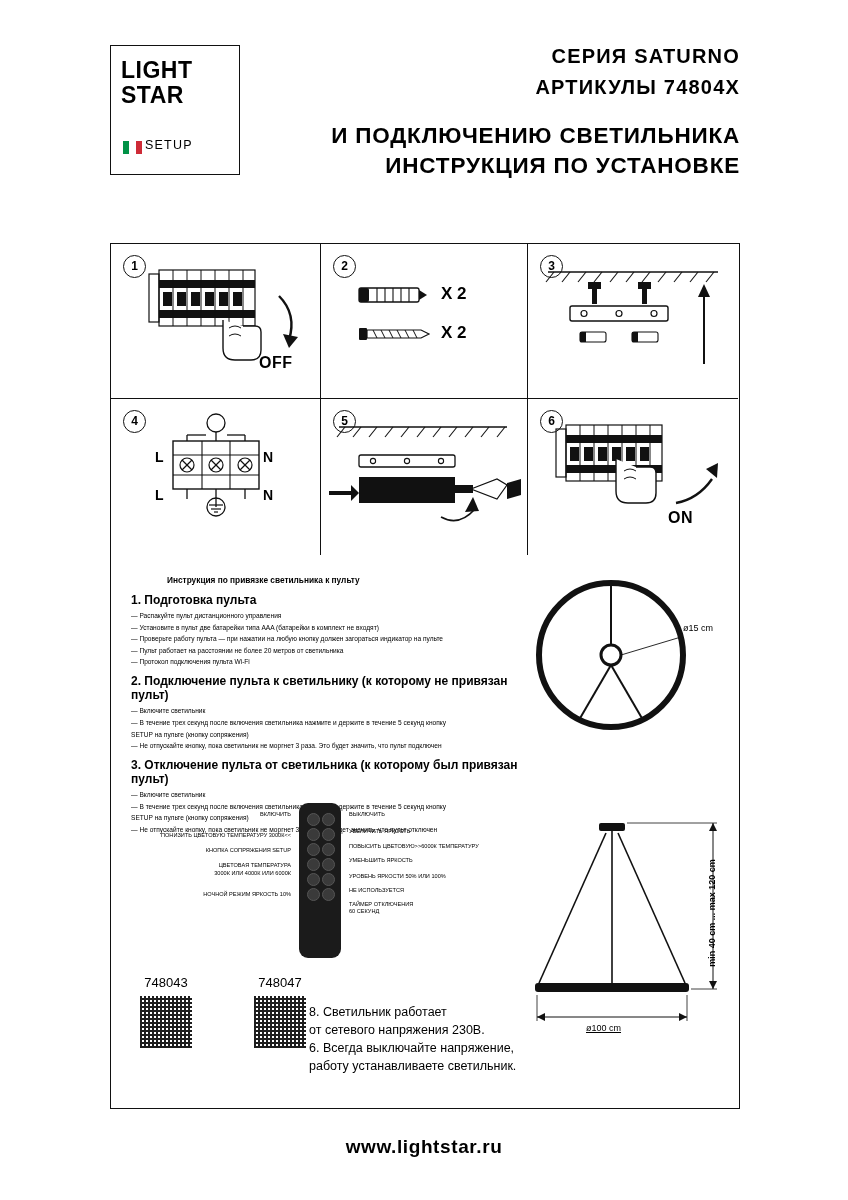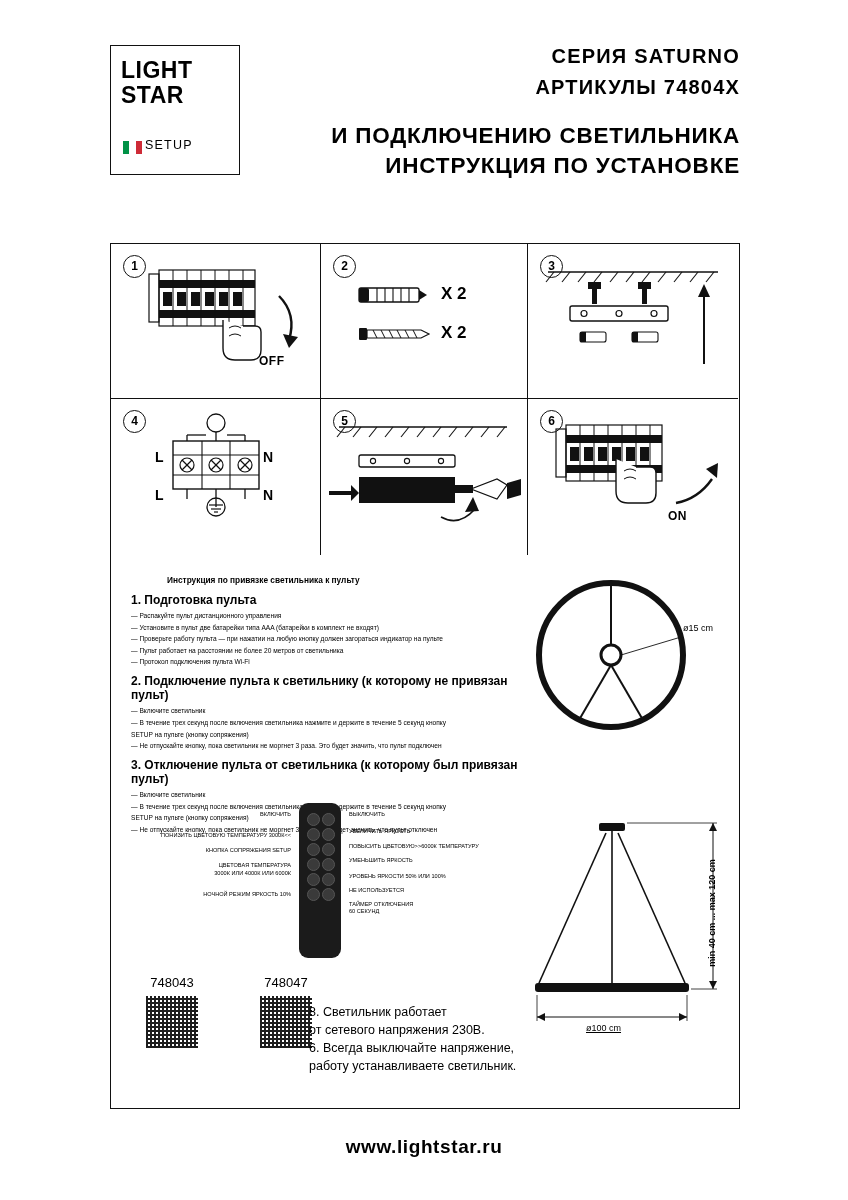--- a/index.html
+++ b/index.html
@@ -114,21 +114,21 @@
     border: 1.4px solid #111;
     border-radius: 50%;
     font-size: 12px;
     font-weight: bold;
     text-align: center;
     line-height: 20px;
   }
 
   .label-off, .label-on {
     position: absolute;
-    font-size: 12px;
+    font-size: 16px;
     font-weight: bold;
     letter-spacing: 0.5px;
   }
 
   
   .lower {
     position: absolute;
     left: 0; top: 311px;
     width: 100%;
     height: 553px;
@@ -191,21 +191,21 @@
   }
 
   .dim-text {
     position: absolute;
     font-size: 9px;
   }
 
   
   .qr-row {
     position: absolute;
-    left: 24px; top: 420px;
+    left: 18px; top: 420px;
     width: 400px;
   }
   .qr-code {
     width: 52px; height: 52px;
     background-image:
       repeating-linear-gradient(0deg, #000 0 2px, transparent 2px 4px),
       repeating-linear-gradient(90deg, #000 0 2px, transparent 2px 4px);
     background-color: #fff;
     opacity: 0.88;
   }

